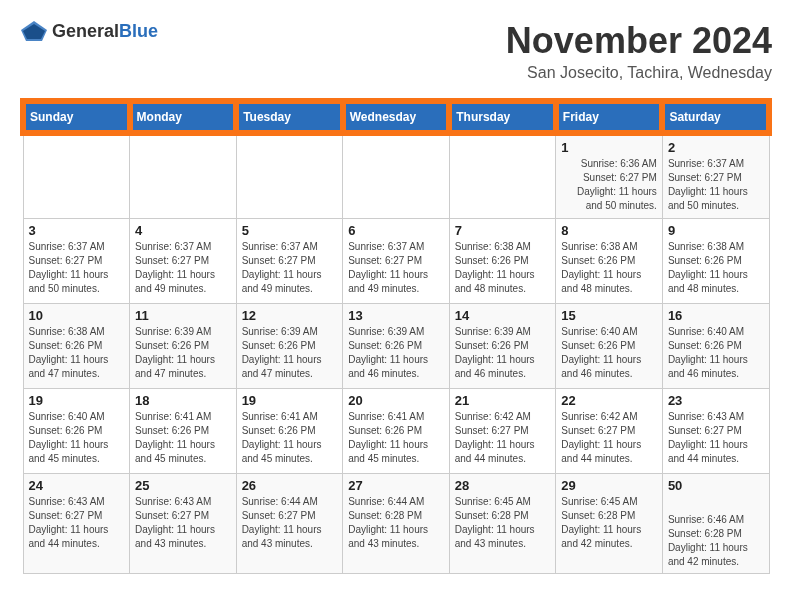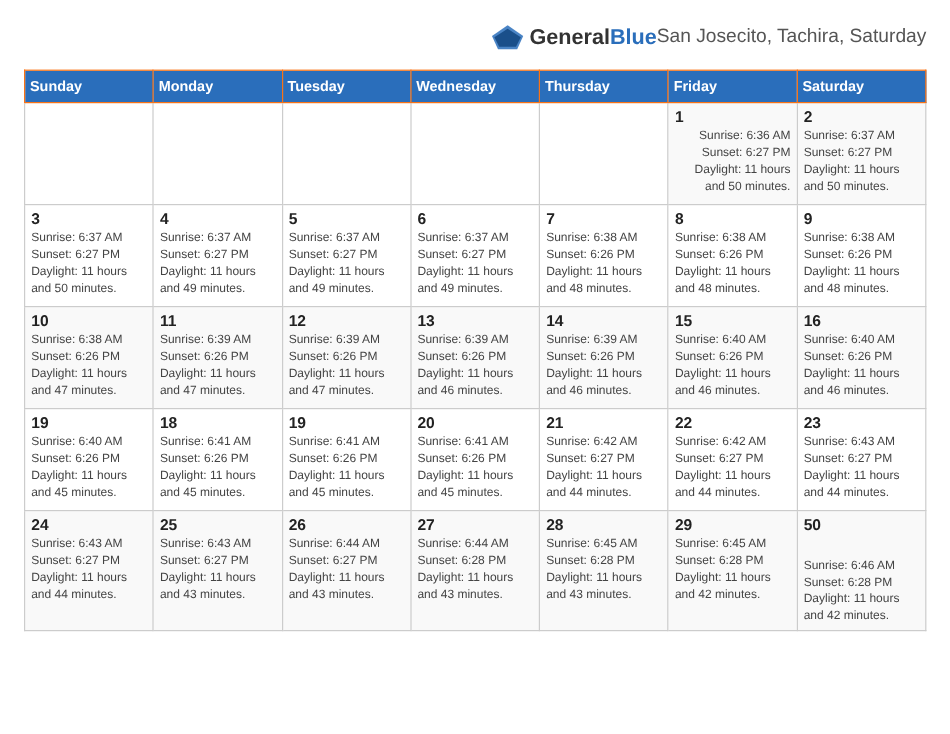--- a/index.html
+++ b/index.html
@@ -5,21 +5,21 @@
     * { margin: 0; padding: 0; box-sizing: border-box; }
     body {
       font-family: Arial, sans-serif;
       background: #fff;
       width: 792px;
       min-height: 612px;
       padding: 20px;
     }
     .header-area {
       display: flex;
-      justify-content: flex-end;
+      justify-content: space-between;
       align-items: flex-start;
       margin-bottom: 16px;
     }
     .logo {
       display: flex;
       align-items: center;
       gap: 4px;
     }
     .logo-icon {
       width: 28px;
@@ -42,21 +42,21 @@
       width: 100%;
       border-collapse: collapse;
       font-size: 10.5px;
     }
     thead th {
       background-color: #2a6ebb;
       color: white;
       padding: 6px 4px;
       text-align: left;
       font-size: 12px;
-      border: 1px solid #f97316;
+      border: 6px solid #f97316;
     }
     tbody td {
       border: 1px solid #ccc;
       vertical-align: top;
       padding: 4px 5px;
       height: 85px;
       background: #fff;
     }
     tbody tr:nth-child(odd) td {
       background: #f9f9f9;
@@ -86,21 +86,22 @@
       <polygon points="14,1 27,10 22,21 6,21 1,10" fill="#2a6ebb" opacity="0.85"></polygon>
       <polygon points="14,4 25,11 21,19 7,19 3,11" fill="#1a4f8a"></polygon>
     </svg>
     <div>
       <div>
         <span style="font-size:18px;font-weight:bold;color:#333;">General</span><span style="font-size:18px;font-weight:bold;color:#2a6ebb;">Blue</span>
       </div>
     </div>
   </div>
   <div class="title-area">
-    <div class="subtitle">San Josecito, Tachira, Saturday</div>
+    <div class="month-title">November 2024</div>
+    <div class="subtitle">San Josecito, Tachira, Wednesday</div>
   </div>
 </div>
 
 <table>
   <thead>
     <tr>
       <th>Sunday</th>
       <th>Monday</th>
       <th>Tuesday</th>
       <th>Wednesday</th>

